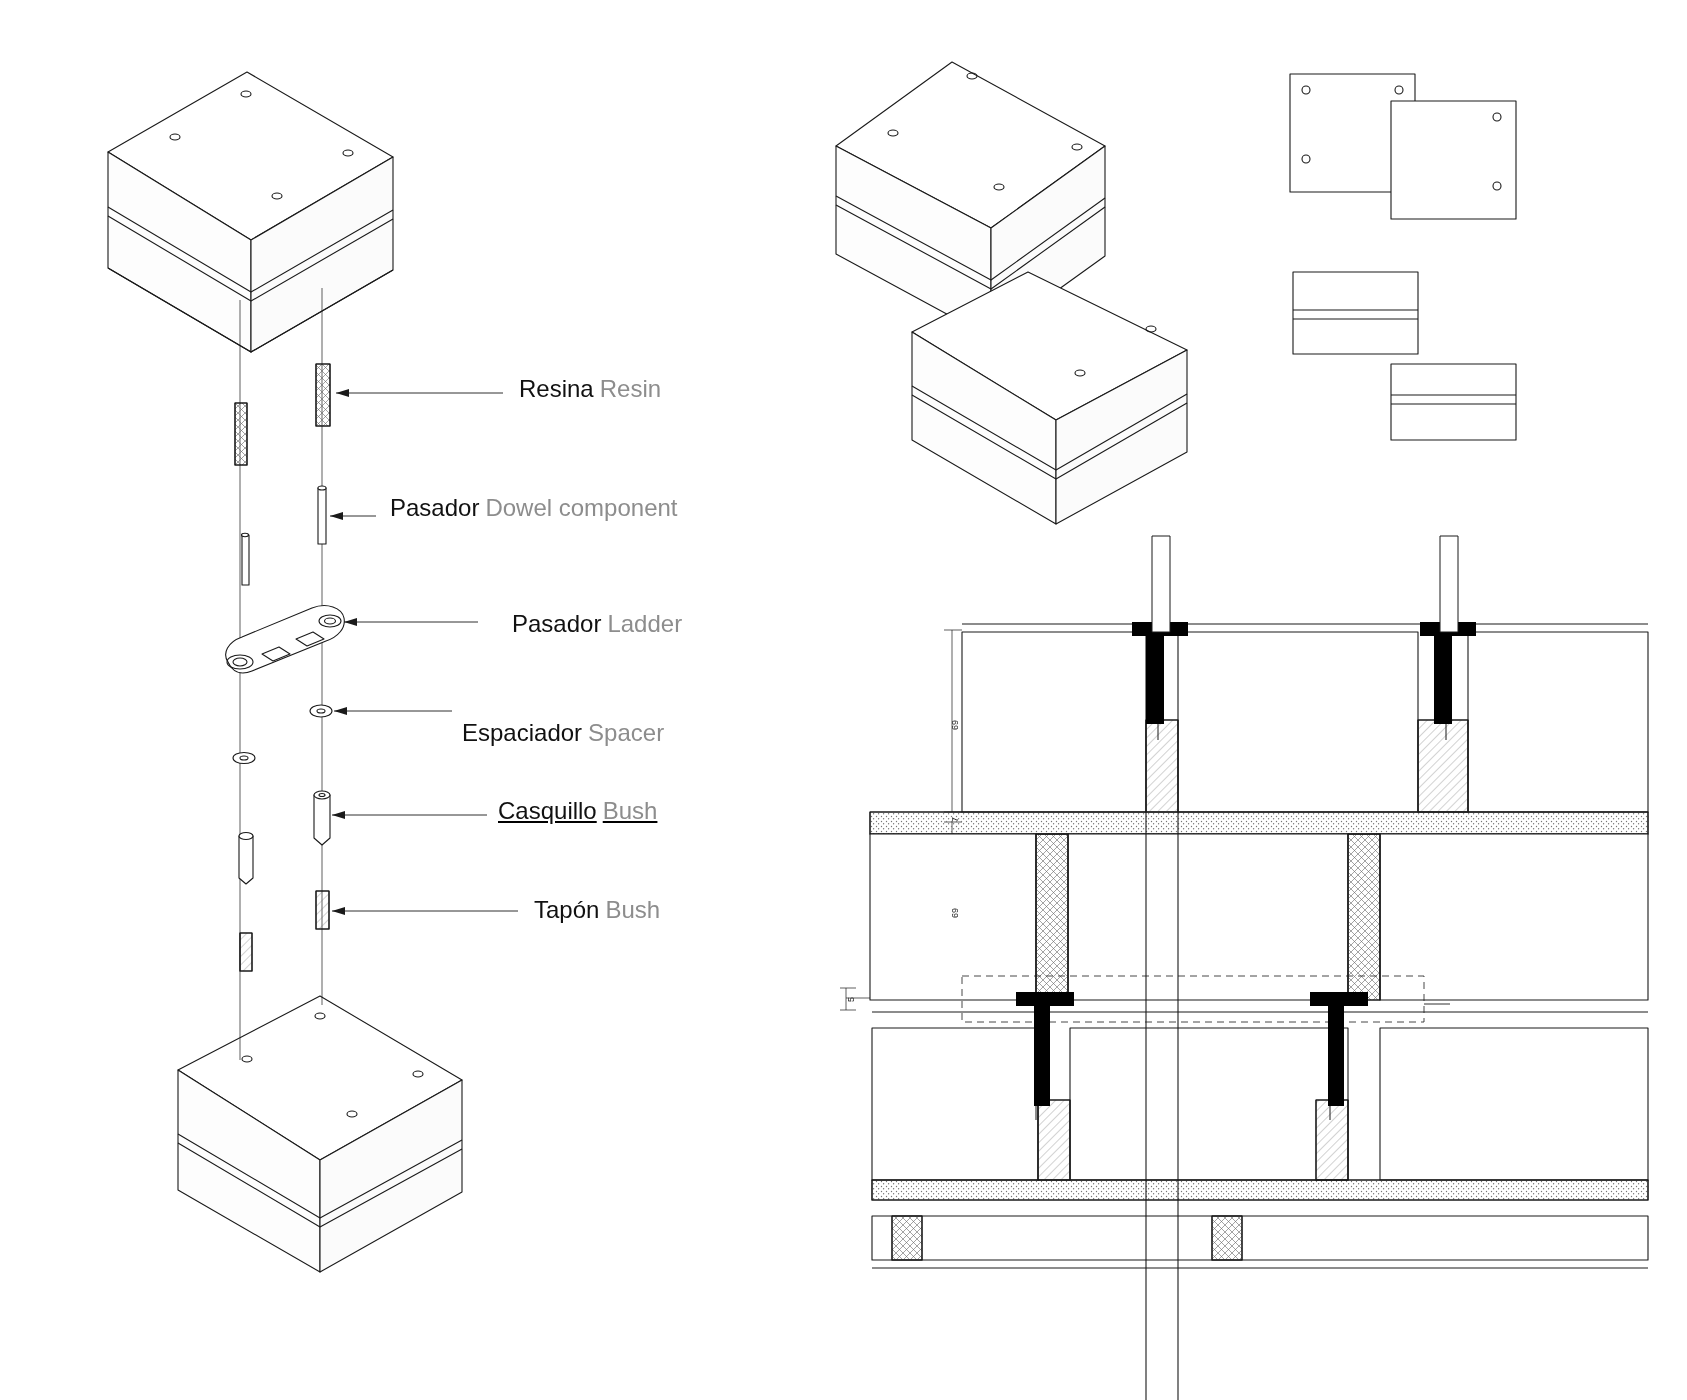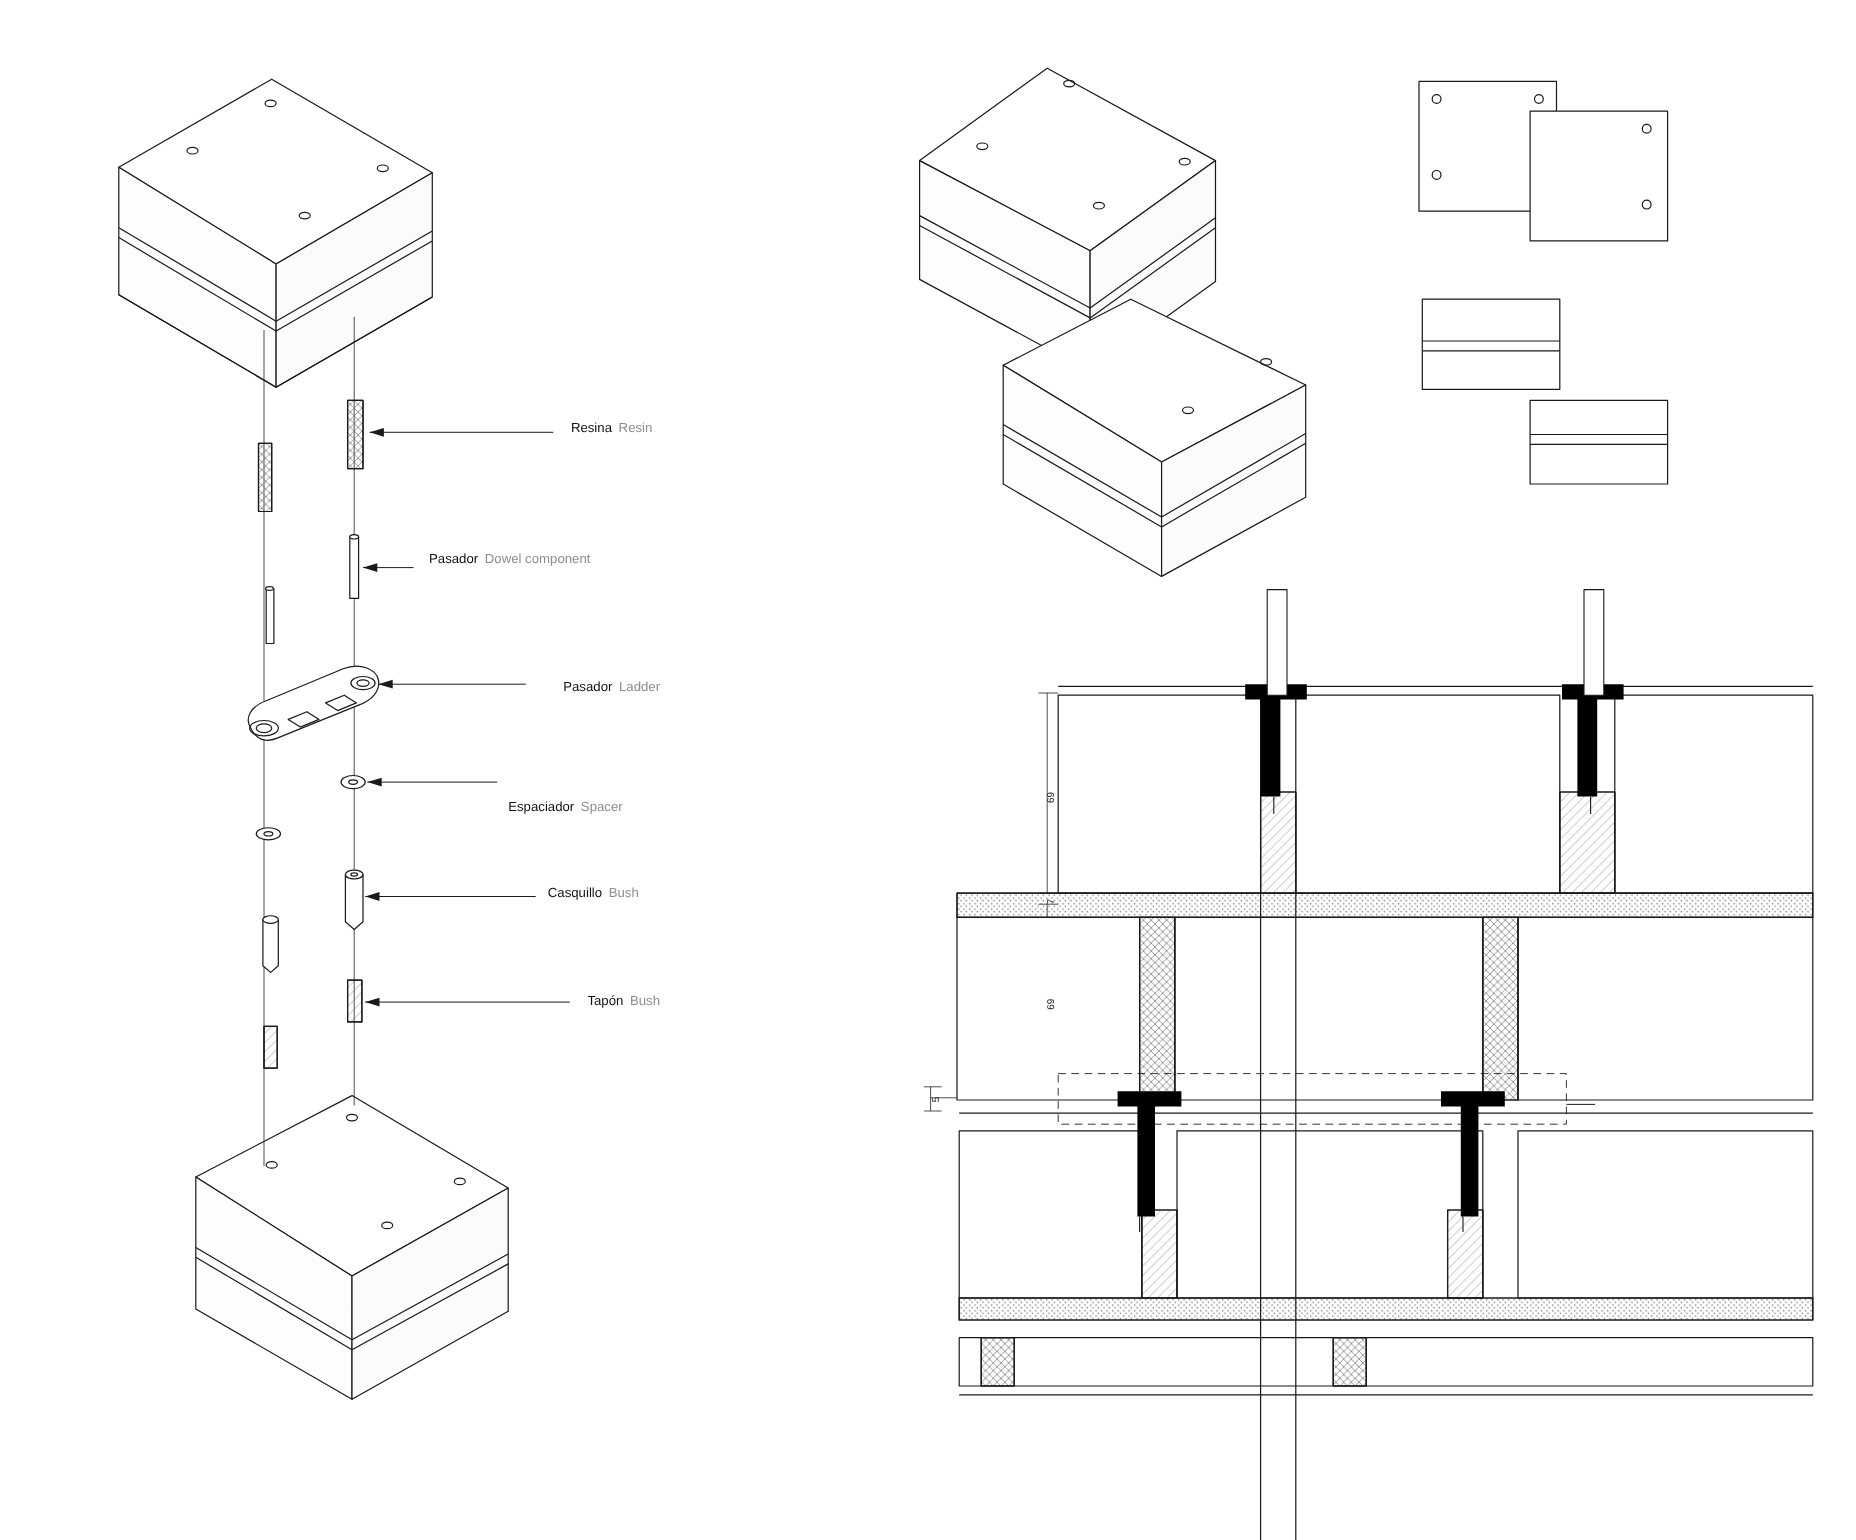--- a/index.html
+++ b/index.html
@@ -22,21 +22,21 @@
   }
   svg.draw {
     position: absolute;
     left: 0; top: 0;
     width: 1687px;
     height: 1400px;
   }
   .callout {
     position: absolute;
     white-space: nowrap;
-    font-size: 12px;
+    font-size: 24px;
     line-height: 22px;
   }
   .callout .es {
     color: #111111;
     font-weight: 400;
   }
   .callout .en {
     color: #8d8d8d;
     font-weight: 400;
     margin-left: 6px;
@@ -326,21 +326,21 @@
   </div>
 
   <div class="callout" style="left:512px; top:613px;">
     <span class="es">Pasador</span><span class="en">Ladder</span>
   </div>
 
   <div class="callout" style="left:462px; top:702px;margin-top:20px;">
     <span class="es">Espaciador</span><span class="en">Spacer</span>
   </div>
 
-  <div class="callout" style="left:498px; top:800px;">
+  <div class="callout" style="left:498px; top:800px;text-decoration:underline;">
     <span class="es">Casquillo</span><span class="en">Bush</span>
   </div>
 
   <div class="callout" style="left:534px; top:899px;">
     <span class="es">Tapón</span><span class="en">Bush</span>
   </div>
 
   <div class="dim rot" style="left:950px; top:730px;">69</div>
   <div class="dim rot" style="left:950px; top:822px;">7</div>
   <div class="dim rot" style="left:950px; top:918px;">69</div>

